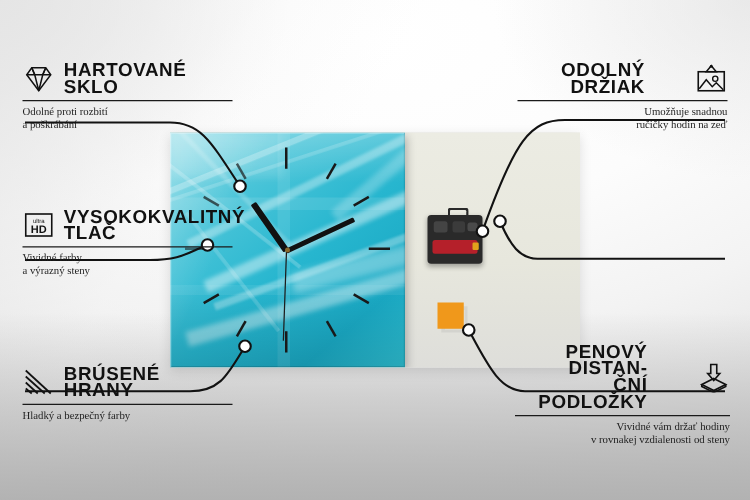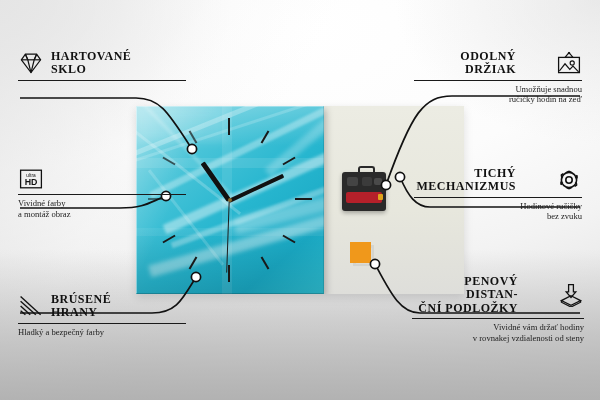--- a/index.html
+++ b/index.html
@@ -35,22 +35,22 @@
 
   
   #wires{position:absolute;inset:0;width:600px;height:400px;}
 
   
   .feat{position:absolute;width:168px;}
   .feat .head{display:flex;align-items:center;gap:7px;}
   .feat.left .head{justify-content:flex-start;}
   .feat.right .head{justify-content:flex-end;gap:40px;}
   .title{
-    font-family:Liberation Serif, serif;
-    font-weight:700;font-size:12px;line-height:13.4px;
+    font-family:Liberation Sans, sans-serif;
+    font-weight:700;font-size:15px;line-height:13.4px;
     letter-spacing:.5px;color:#111;text-transform:uppercase;
     white-space:pre-line;
   }
   .feat.left .title{text-align:left;}
   .feat.right .title{text-align:right;}
   .rule{height:1px;background:#1a1a1a;margin:3px 0 3px 0;}
   .sub{
     font-family:"Liberation Serif", serif;
     font-size:8.6px;line-height:10.6px;color:#1d1d1d;white-space:pre-line;
   }
@@ -229,33 +229,37 @@
           <path d="M4,11 L28,11"></path>
             <path d="M9,4 L12,11 L16,27 L20,11 L23,4"></path>
           <path d="M12,11 L9,4"></path>
             <path d="M20,11 L23,4"></path>
         </g>
       </svg>
       <div class="title">HARTOVANÉ
 SKLO</div>
     </div>
     <div class="rule"></div>
+    <div class="sub">Odolné proti rozbití
+a poškrábání</div>
   </div>
 
   <div class="feat left" id="f-print">
     <div class="head">
       <svg class="ico" viewBox="0 0 32 30">
         <rect x="3" y="4" width="26" height="22" fill="none" stroke="#111" stroke-width="1.6"></rect>
         <text x="16" y="13" font-family="Liberation Sans, sans-serif" font-size="6" text-anchor="middle" fill="#111">ultra</text>
         <text x="16" y="23" font-family="Liberation Sans, sans-serif" font-size="11" font-weight="bold" text-anchor="middle" fill="#111">HD</text>
       </svg>
+      <div class="title">VYSOKOKVALITNÝ
+TLAČ</div>
     </div>
     <div class="rule"></div>
     <div class="sub">Vividné farby
-a montáž obraz</div>
+a výrazný steny</div>
   </div>
 
   <div class="feat left" id="f-edge">
     <div class="head">
       <svg class="ico" viewBox="0 0 32 30">
         <g stroke="#111" stroke-width="1.7" fill="none">
           <path d="M3,3 L28,26"></path>
             <path d="M3,9 L22,26"></path>
             <path d="M3,15 L15,26"></path>
             <path d="M3,21 L9,26"></path>
@@ -278,37 +282,20 @@
         <circle cx="16" cy="2.6" r="1.5" fill="#111"></circle>
         <circle cx="20" cy="15" r="2.6" fill="none" stroke="#111" stroke-width="1.4"></circle>
         <path d="M4,25 L11,16 L17,23 L21,19 L28,26" fill="none" stroke="#111" stroke-width="1.5"></path>
       </svg>
     </div>
     <div class="rule"></div>
     <div class="sub">Umožňuje snadnou
 ručičky hodin na zeď</div>
   </div>
 
-  <div class="feat right" id="f-mech">
-    <div class="head">
-      <div class="title">TICHÝ
-MECHANIZMUS</div>
-      <svg class="ico" viewBox="0 0 32 30">
-        <g fill="none" stroke="#111" stroke-width="2">
-          <path d="M16,4 L12.5,6 M16,4 L19.5,6 M26,9 L24,12 M26,9 L26,13 M26,21 L24,18 M26,21 L23,23
-                   M16,26 L12.5,24 M16,26 L19.5,24 M6,21 L8,18 M6,21 L6,17 M6,9 L8,12 M6,9 L9,7"></path>
-          <circle cx="16" cy="15" r="9.5"></circle>
-          <circle cx="16" cy="15" r="4"></circle>
-        </g>
-      </svg>
-    </div>
-    <div class="rule"></div>
-    <div class="sub">Hodinové ručičky
-bez zvuku</div>
-  </div>
 
   <div class="feat right" id="f-foam">
     <div class="head">
       <div class="title">PENOVÝ DISTAN-
 ČNÍ PODLOŽKY</div>
       <svg class="ico" viewBox="0 0 32 30">
         <g fill="none" stroke="#111" stroke-width="1.6">
           <path d="M13,2 L19,2 L19,11 L22,11 L16,18 L10,11 L13,11 Z"></path>
           <path d="M16,16 L28,22 L16,28 L4,22 Z"></path>
           <path d="M4,22 L4,24 L16,30 L28,24 L28,22"></path>

